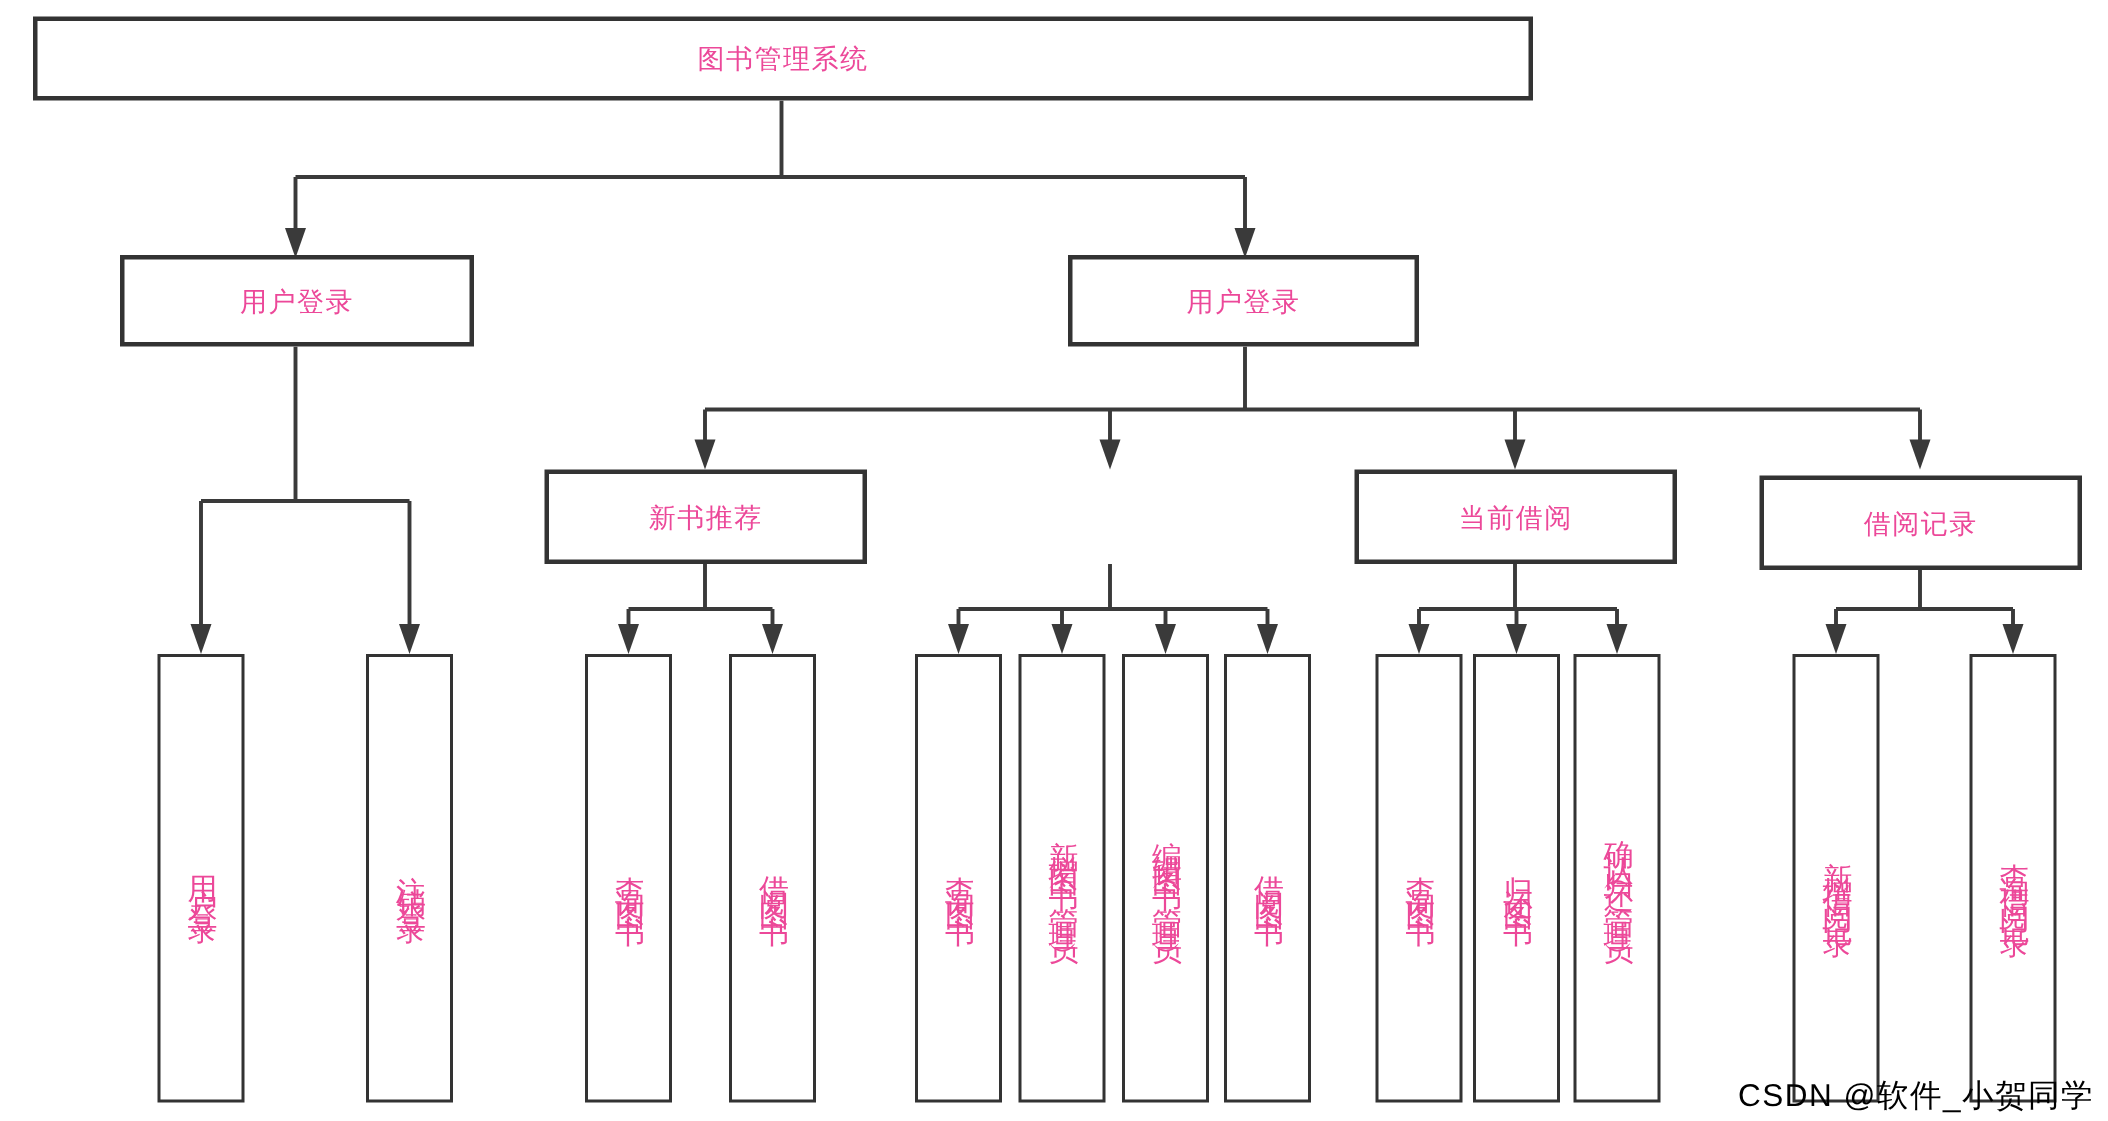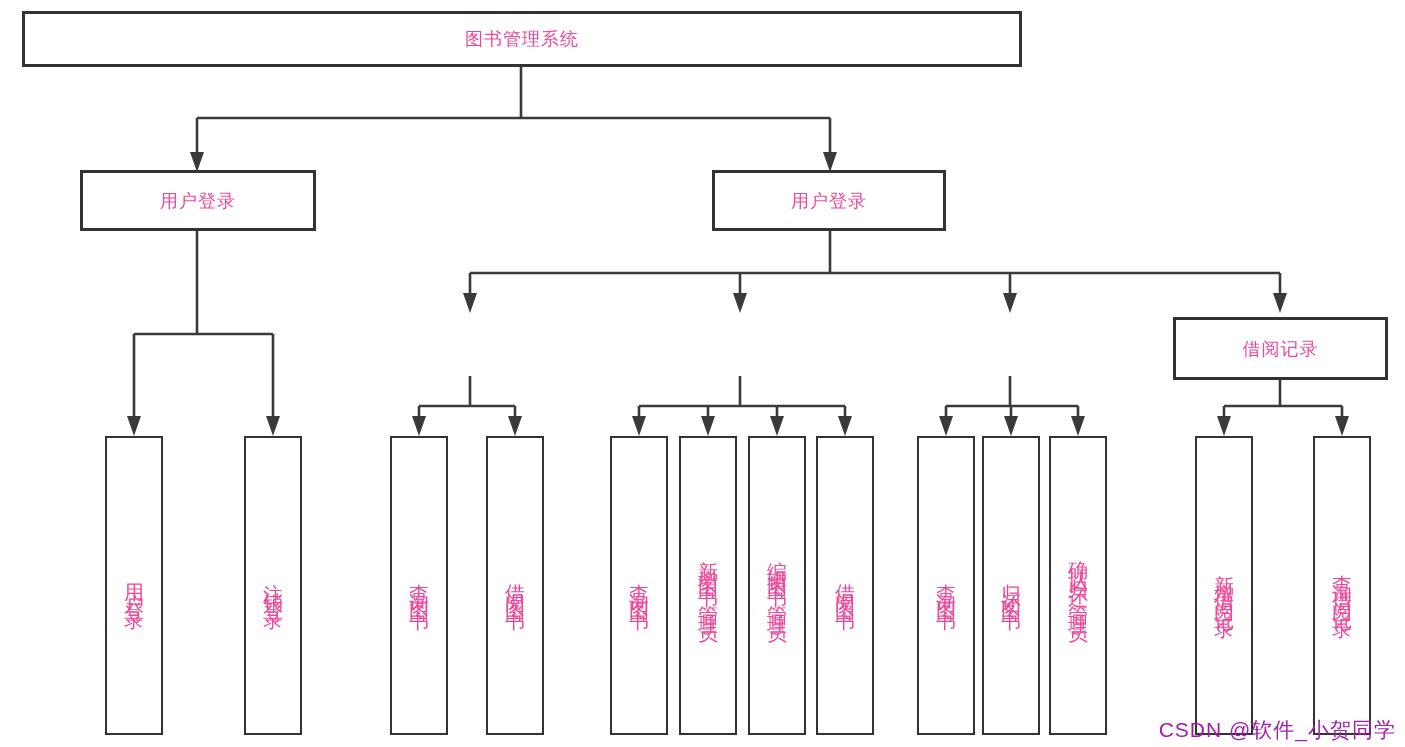--- a/index.html
+++ b/index.html
@@ -31,21 +31,21 @@
     font-size:20px;
     letter-spacing:9px;
     line-height:1.05;
   }
   .watermark {
     position:absolute;
     right:9px;
     bottom:3px;
     font-size:21px;
     letter-spacing:1px;
-    color:#a21caf;
+    color:#000000;
     z-index:5;
     white-space:nowrap;
   }
 </style>
 </head>
 <body>
 
 <div class="canvas">
 
   <svg class="connectors" width="1405" height="747" viewBox="0 0 1405 747">
@@ -89,20 +89,22 @@
       <polygon points="1217,416 1231,416 1224,436"></polygon>
       <polygon points="1335,416 1349,416 1342,436"></polygon>
     </g>
   </svg>
 
   <div class="box hbox" style="left:22px;top:11px;width:1000px;height:56px;">图书管理系统</div>
 
   <div class="box hbox" style="left:80px;top:170px;width:236px;height:61px;">用户登录</div>
   <div class="box hbox" style="left:712px;top:170px;width:234px;height:61px;">用户登录</div>
 
+  <div class="box hbox" style="left:363px;top:313px;width:215px;height:63px;">新书推荐</div>
+  <div class="box hbox" style="left:903px;top:313px;width:215px;height:63px;">当前借阅</div>
   <div class="box hbox" style="left:1173px;top:317px;width:215px;height:63px;">借阅记录</div>
 
   <div class="box leaf" style="left:105px;top:436px;width:58px;height:299px;">用户登录</div>
   <div class="box leaf" style="left:244px;top:436px;width:58px;height:299px;">注销登录</div>
 
   <div class="box leaf" style="left:390px;top:436px;width:58px;height:299px;">查询图书</div>
   <div class="box leaf" style="left:486px;top:436px;width:58px;height:299px;">借阅图书</div>
 
   <div class="box leaf" style="left:610px;top:436px;width:58px;height:299px;">查询图书</div>
   <div class="box leaf" style="left:679px;top:436px;width:58px;height:299px;">新增图书（管理员）</div>

